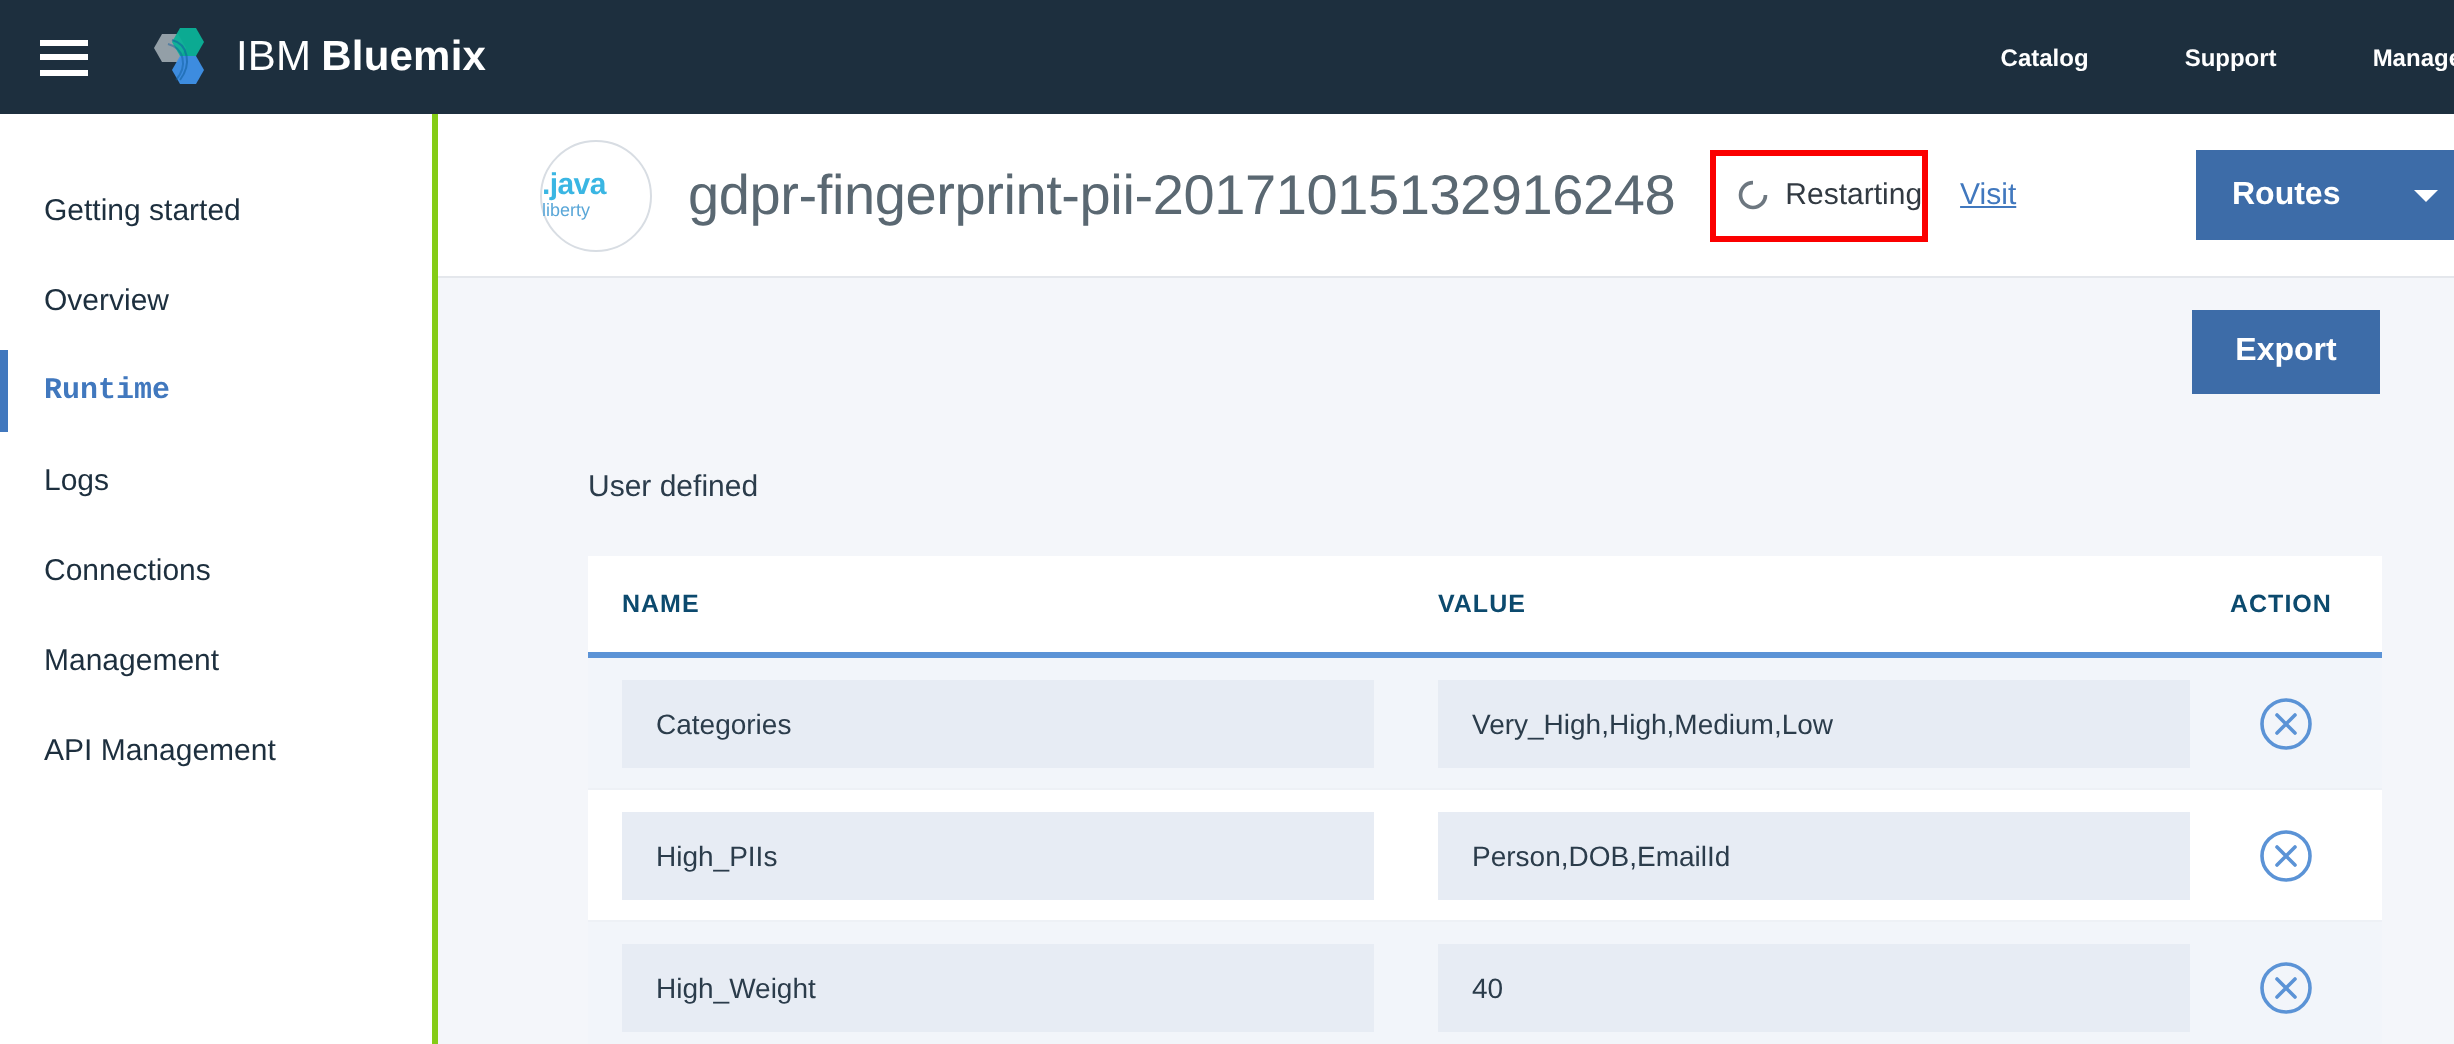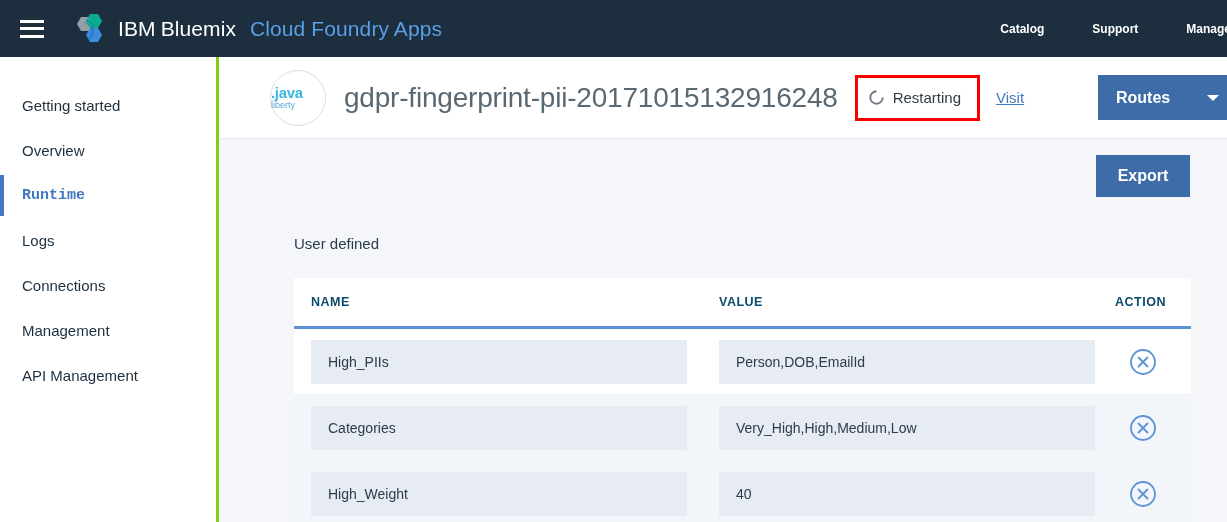--- a/index.html
+++ b/index.html
@@ -37,21 +37,21 @@
     flex: none;
   }
   .hexes { display:block; }
   .brand {
     font-size: 21px;
     letter-spacing: .1px;
     white-space: nowrap;
     display: flex; align-items: center;
   }
   .brand .ibm { color: #ffffff; font-weight: 400; }
-  .brand .bluemix { color: #ffffff; font-weight: 400; margin-left: 5px; }
+  .brand .bluemix { color: #ffffff; font-weight: 700; margin-left: 5px; }
   .brand .product { color: #5a9ee6; font-weight: 400; margin-left: 14px; }
 
   .topnav-right {
     position: absolute;
     right: 0; top: 0; height: 57px;
     display: flex; align-items: center;
     padding-right: 0;
   }
   .topnav-right a {
     color: #ffffff;
@@ -130,21 +130,21 @@
     white-space: nowrap;
     letter-spacing: -.2px;
   }
   .status-wrap {
     position: relative;
     margin-left: 17px;
     display: flex; align-items: center;
     border: 3px solid #fb0000;
     background: #ffffff;
     height: 46px;
-    padding: 0 16px 0 10px;
+    padding: 0 0 0 10px;
     flex: none;
   }
   .spinner {
     width: 17px; height: 17px;
     flex: none;
     margin-right: 8px;
   }
   .status-text {
     font-size: 15px; color: #323a42; white-space: nowrap;
   }
@@ -277,21 +277,20 @@
       <polygon points="18,0 26,0 30,7 26,14 18,14 14,7" fill="#0bb197" opacity="0.95"></polygon>
       <polygon points="18,14 26,14 30,21 26,28 18,28 14,21" fill="#3f91e8" opacity="0.95"></polygon>
       <path d="M14 6 C22 8, 24 18, 18 26" stroke="#0e5c9b" stroke-width="1" fill="none" opacity="0.55"></path>
       <path d="M12 8 C20 10, 22 19, 16 26" stroke="#0e5c9b" stroke-width="1" fill="none" opacity="0.45"></path>
     </svg>
   </div>
 
   <div class="brand">
     <span class="ibm">IBM</span>
     <span class="bluemix">Bluemix</span>
-    <span class="product">Cloud Foundry Apps</span>
   </div>
 
   <div class="topnav-right">
     <a href="#">Catalog</a>
     <a href="#">Support</a>
     <a href="#" class="clipped">Manage</a>
   </div>
 </div>
 
 <div class="sidebar">
@@ -351,47 +350,47 @@
   <button class="export-btn">Export</button>
 
   <div class="section-label">User defined</div>
 
   <div class="table-wrap">
 
     <div class="tbl-head">
       <div class="th name">NAME</div>
       <div class="th value">VALUE</div>
       <div class="th action">ACTION</div>
+    </div>
+
+    <div class="trow alt">
+      <div class="cell-box cell-name">Categories</div>
+      <div class="cell-gap"></div>
+      <div class="cell-box cell-value">Very_High,High,Medium,Low</div>
+      <div class="cell-action">
+        <svg class="del-icon" viewBox="0 0 28 28" aria-hidden="true">
+          <circle cx="14" cy="14" r="12" fill="none" stroke="#5b93d6" stroke-width="1.8"></circle>
+          <path d="M9.5 9.5 L18.5 18.5 M18.5 9.5 L9.5 18.5" stroke="#5b93d6" stroke-width="1.8" stroke-linecap="round"></path>
+        </svg>
+      </div>
     </div>
 
     <div class="trow plain">
       <div class="cell-box cell-name">High_PIIs</div>
       <div class="cell-gap"></div>
       <div class="cell-box cell-value">Person,DOB,EmailId</div>
       <div class="cell-action">
         <svg class="del-icon" viewBox="0 0 28 28" aria-hidden="true">
           <circle cx="14" cy="14" r="12" fill="none" stroke="#5b93d6" stroke-width="1.8"></circle>
           <path d="M9.5 9.5 L18.5 18.5 M18.5 9.5 L9.5 18.5" stroke="#5b93d6" stroke-width="1.8" stroke-linecap="round"></path>
         </svg>
       </div>
     </div>
 
     <div class="trow alt">
-      <div class="cell-box cell-name">Categories</div>
-      <div class="cell-gap"></div>
-      <div class="cell-box cell-value">Very_High,High,Medium,Low</div>
-      <div class="cell-action">
-        <svg class="del-icon" viewBox="0 0 28 28" aria-hidden="true">
-          <circle cx="14" cy="14" r="12" fill="none" stroke="#5b93d6" stroke-width="1.8"></circle>
-          <path d="M9.5 9.5 L18.5 18.5 M18.5 9.5 L9.5 18.5" stroke="#5b93d6" stroke-width="1.8" stroke-linecap="round"></path>
-        </svg>
-      </div>
-    </div>
-
-    <div class="trow alt">
       <div class="cell-box cell-name">High_Weight</div>
       <div class="cell-gap"></div>
       <div class="cell-box cell-value">40</div>
       <div class="cell-action">
         <svg class="del-icon" viewBox="0 0 28 28" aria-hidden="true">
           <circle cx="14" cy="14" r="12" fill="none" stroke="#5b93d6" stroke-width="1.8"></circle>
           <path d="M9.5 9.5 L18.5 18.5 M18.5 9.5 L9.5 18.5" stroke="#5b93d6" stroke-width="1.8" stroke-linecap="round"></path>
         </svg>
       </div>
     </div>

